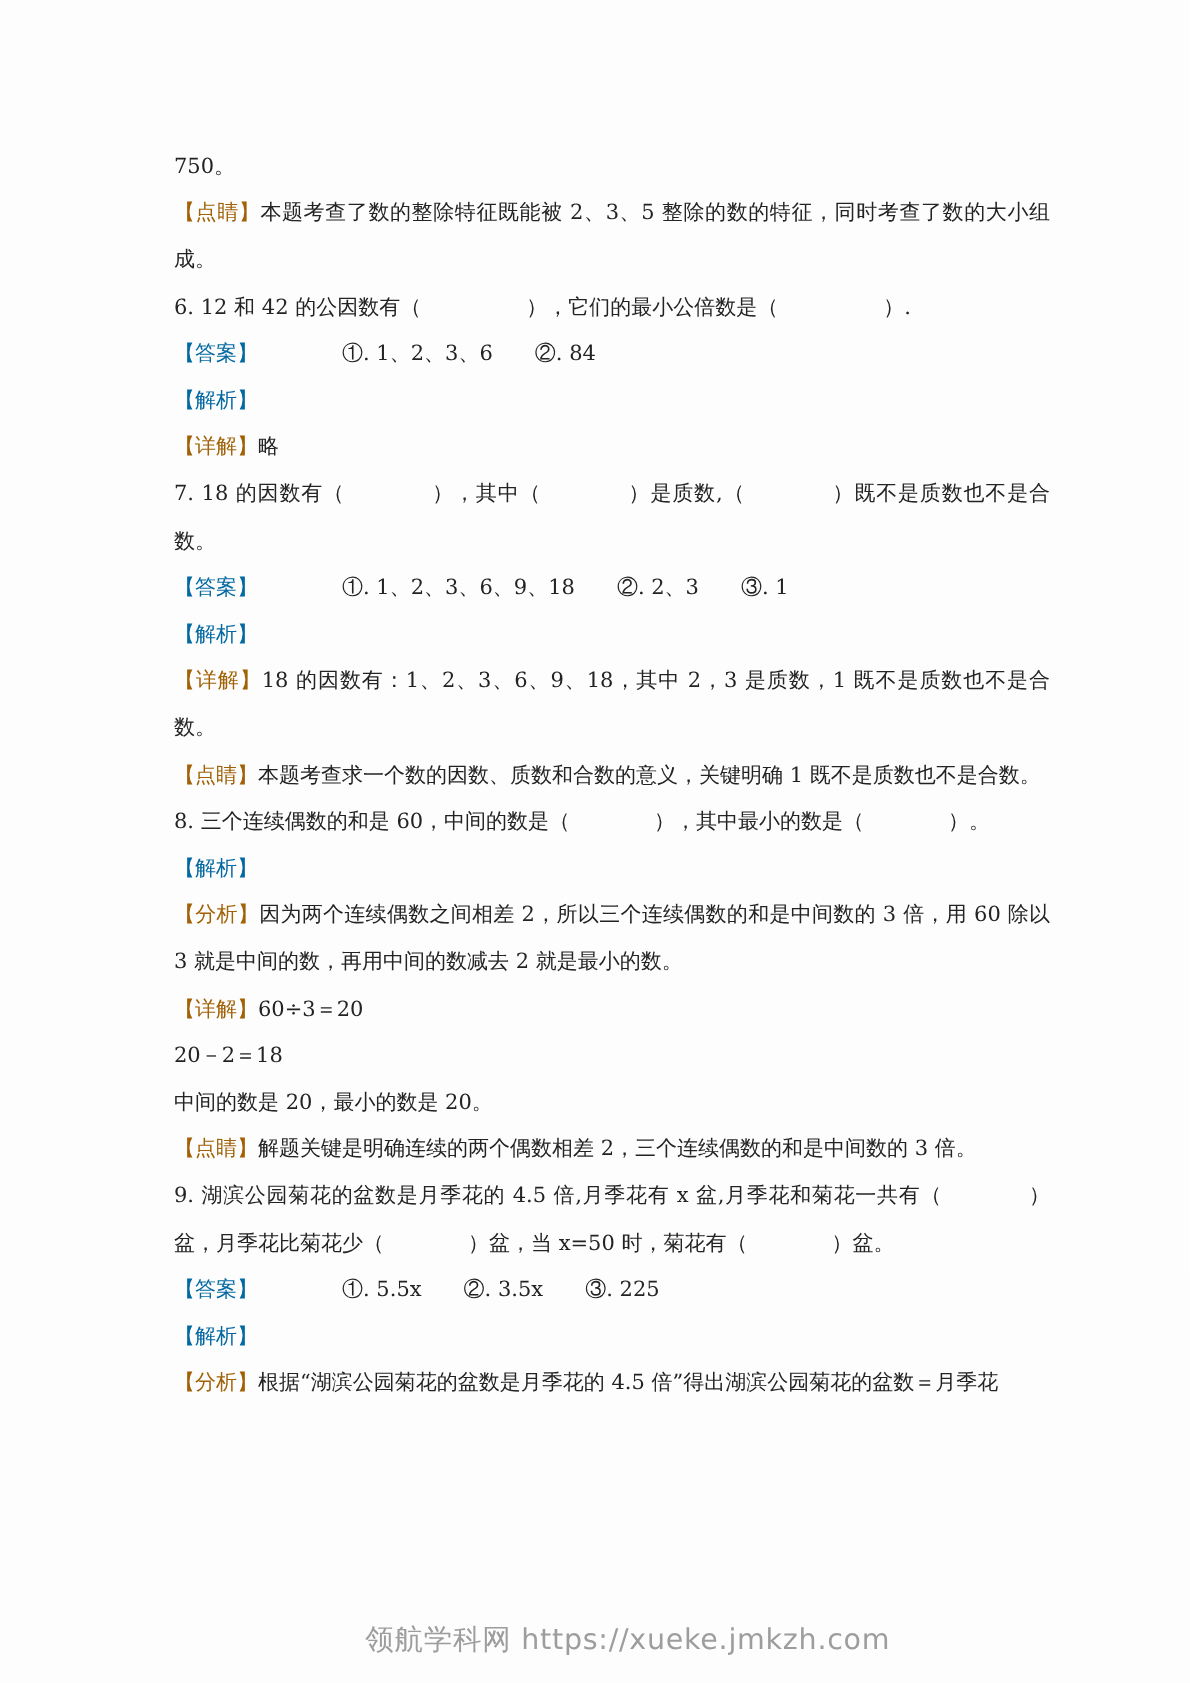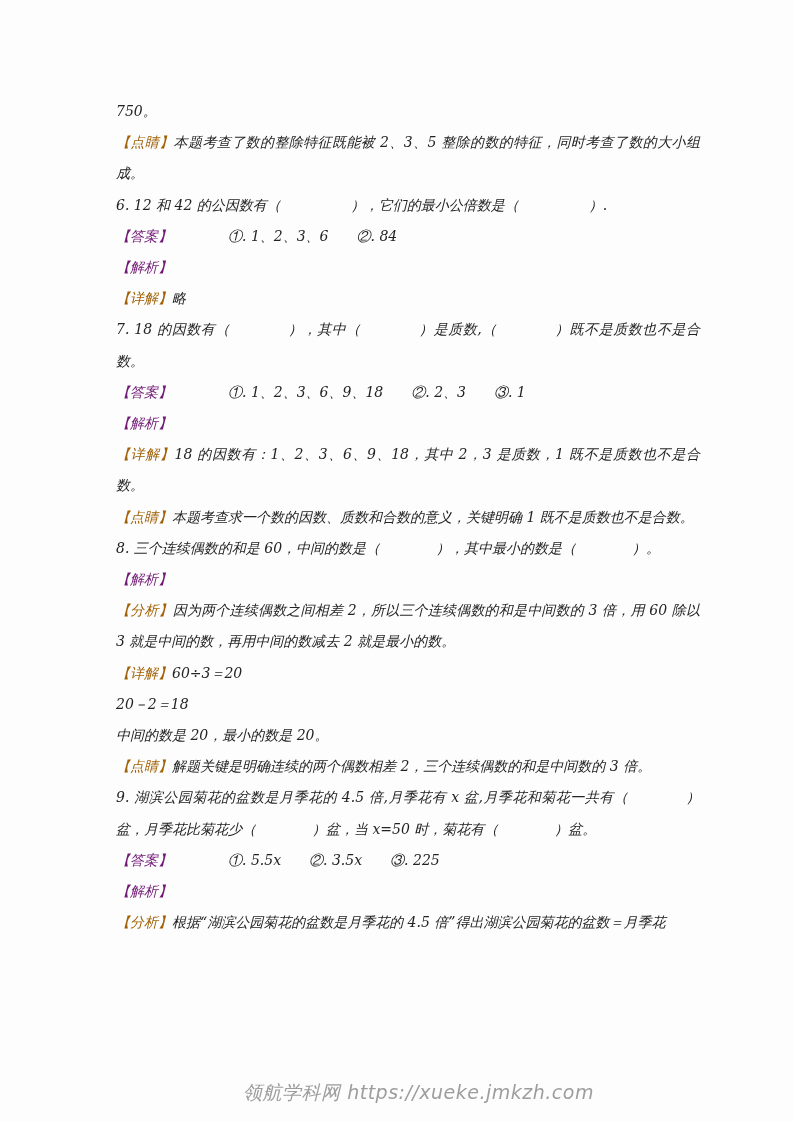--- a/index.html
+++ b/index.html
@@ -3,38 +3,37 @@
 <meta charset="utf-8">
 <style>
   html,body{margin:0;padding:0;background:#ffffff;}
   .page{
     position:relative;
     width:793px;
     height:1122px;
     background:#fdfdfd;
     overflow:hidden;
     font-family:"DejaVu Serif","Liberation Serif",serif;
-    font-style:italic;
   }
   .content{
     position:absolute;
     left:116px;
     top:96px;
     width:584px;
   }
   .para{
     margin:0;
     font-size:14px;
     line-height:31.2px;
     color:#232323;
     text-align:justify;
     white-space:pre-wrap;
   }
   .label{color:#a16207;}
-  .label.blue{color:#701a75;}
+  .label.blue{color:#0369a1;}
   .watermark{
     position:absolute;
     left:0;
     right:0;
     bottom:16px;
     text-align:center;
     font-family:"DejaVu Sans","Liberation Sans",sans-serif;
     font-size:19px;
     color:#9d9d9d;
     letter-spacing:0.5px;

